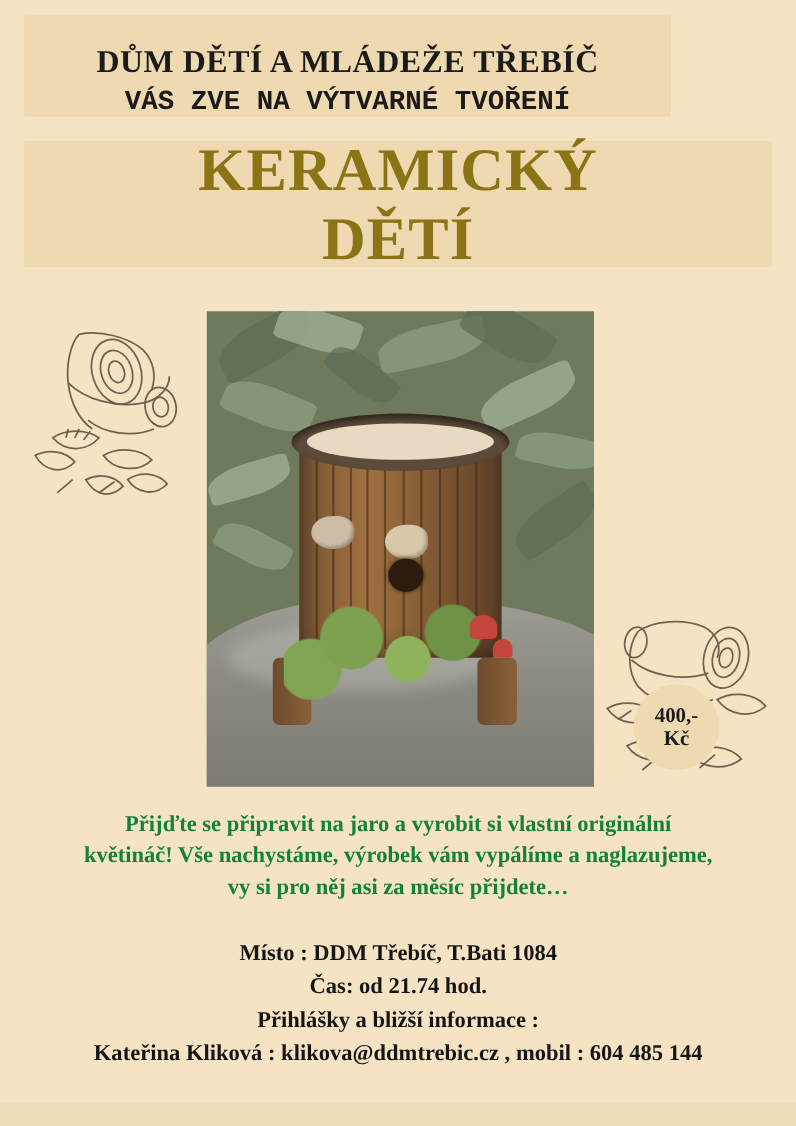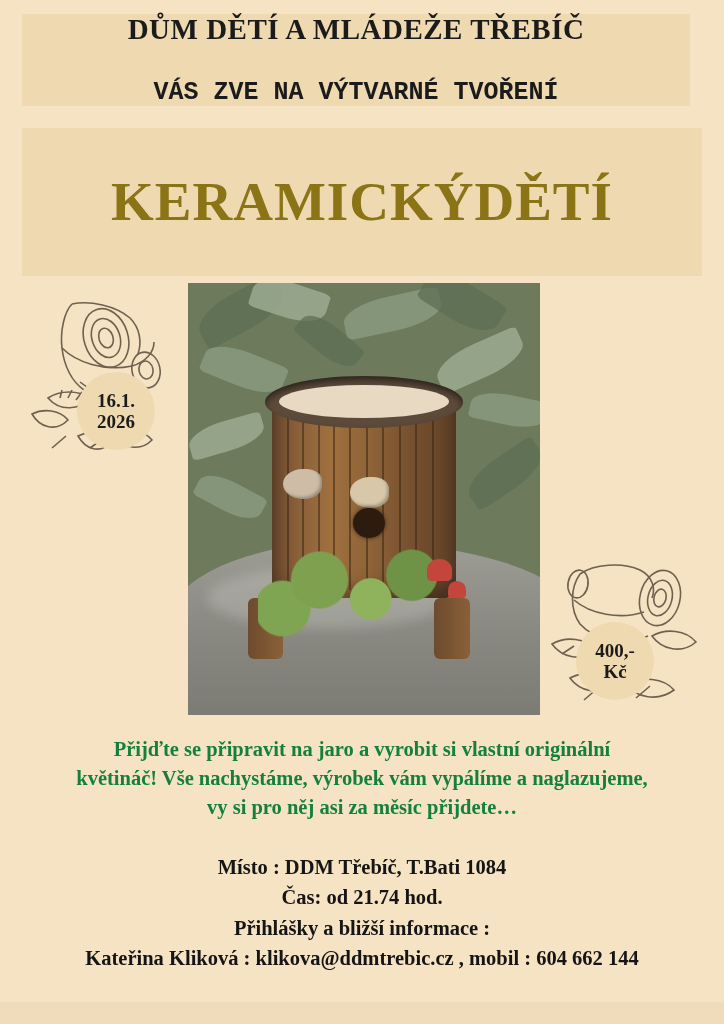--- a/index.html
+++ b/index.html
@@ -19,27 +19,27 @@
     position: absolute;
     inset: 0;
     background: #f5e3c3;
   }
 
   
   .header-band {
     position: absolute;
     left: 22px;
     top: 14px;
-    width: 668px;
+    width: 588px;
     height: 92px;
     background: #eed9b0;
     display: flex;
     flex-direction: column;
     align-items: center;
-    justify-content: space-between;
+    justify-content: flex-end;
   }
   .header-line1 {
     font-family: "Liberation Serif", serif;
     font-weight: bold;
     font-size: 29px;
     letter-spacing: 0.5px;
     color: #1b1b1b;
     text-align: center;
     line-height: 1.1;
   }
@@ -52,24 +52,24 @@
     margin-top: 6px;
     line-height: 1.1;
   }
 
   
   .title-band {
     position: absolute;
     left: 22px;
     top: 128px;
     width: 680px;
-    height: 148px;
+    height: 115px;
     background: #eed9b0;
     display: flex;
-    flex-direction: row;
+    flex-direction: column;
     align-items: center;
     justify-content: center;
   }
   .title-text {
     font-family: "Liberation Serif", serif;
     font-weight: bold;
     font-size: 55px;
     color: #8a7416;
     text-align: center;
     line-height: 1.12;
@@ -379,37 +379,33 @@
       <div class="stump-rim"></div>
       <div class="bird b1"></div>
       <div class="bird b2"></div>
       <div class="hole"></div>
       <div class="moss"></div>
       <div class="mushroom"></div>
       <div class="mushroom" style="left:74%; top:69%; width:5%; height:4%;"></div>
     </div>
   </div>
 
-  <div class="badge badge-date">
-    <span>16.1.</span>
-    <span>2026</span>
-  </div>
 
   <div class="badge badge-price">
     <span>400,-</span>
     <span>Kč</span>
   </div>
 
   <div class="body-text">
     <div>Přijďte se připravit na jaro a vyrobit si vlastní originální</div>
     <div>květináč! Vše nachystáme, výrobek vám vypálíme a naglazujeme,</div>
     <div>vy si pro něj asi za měsíc přijdete…</div>
   </div>
 
   <div class="info-block">
     <div>Místo : DDM Třebíč, T.Bati 1084</div>
     <div>Čas: od 21.74 hod.</div>
     <div>Přihlášky a bližší informace :</div>
-    <div>Kateřina Kliková : klikova@ddmtrebic.cz , mobil : 604 662 144</div>
+    <div>Kateřina Kliková : klikova@ddmtrebic.cz , mobil : 604 485 144</div>
   </div>
 
   <div class="footer-strip"></div>
 </div>
 
 </body></html>

